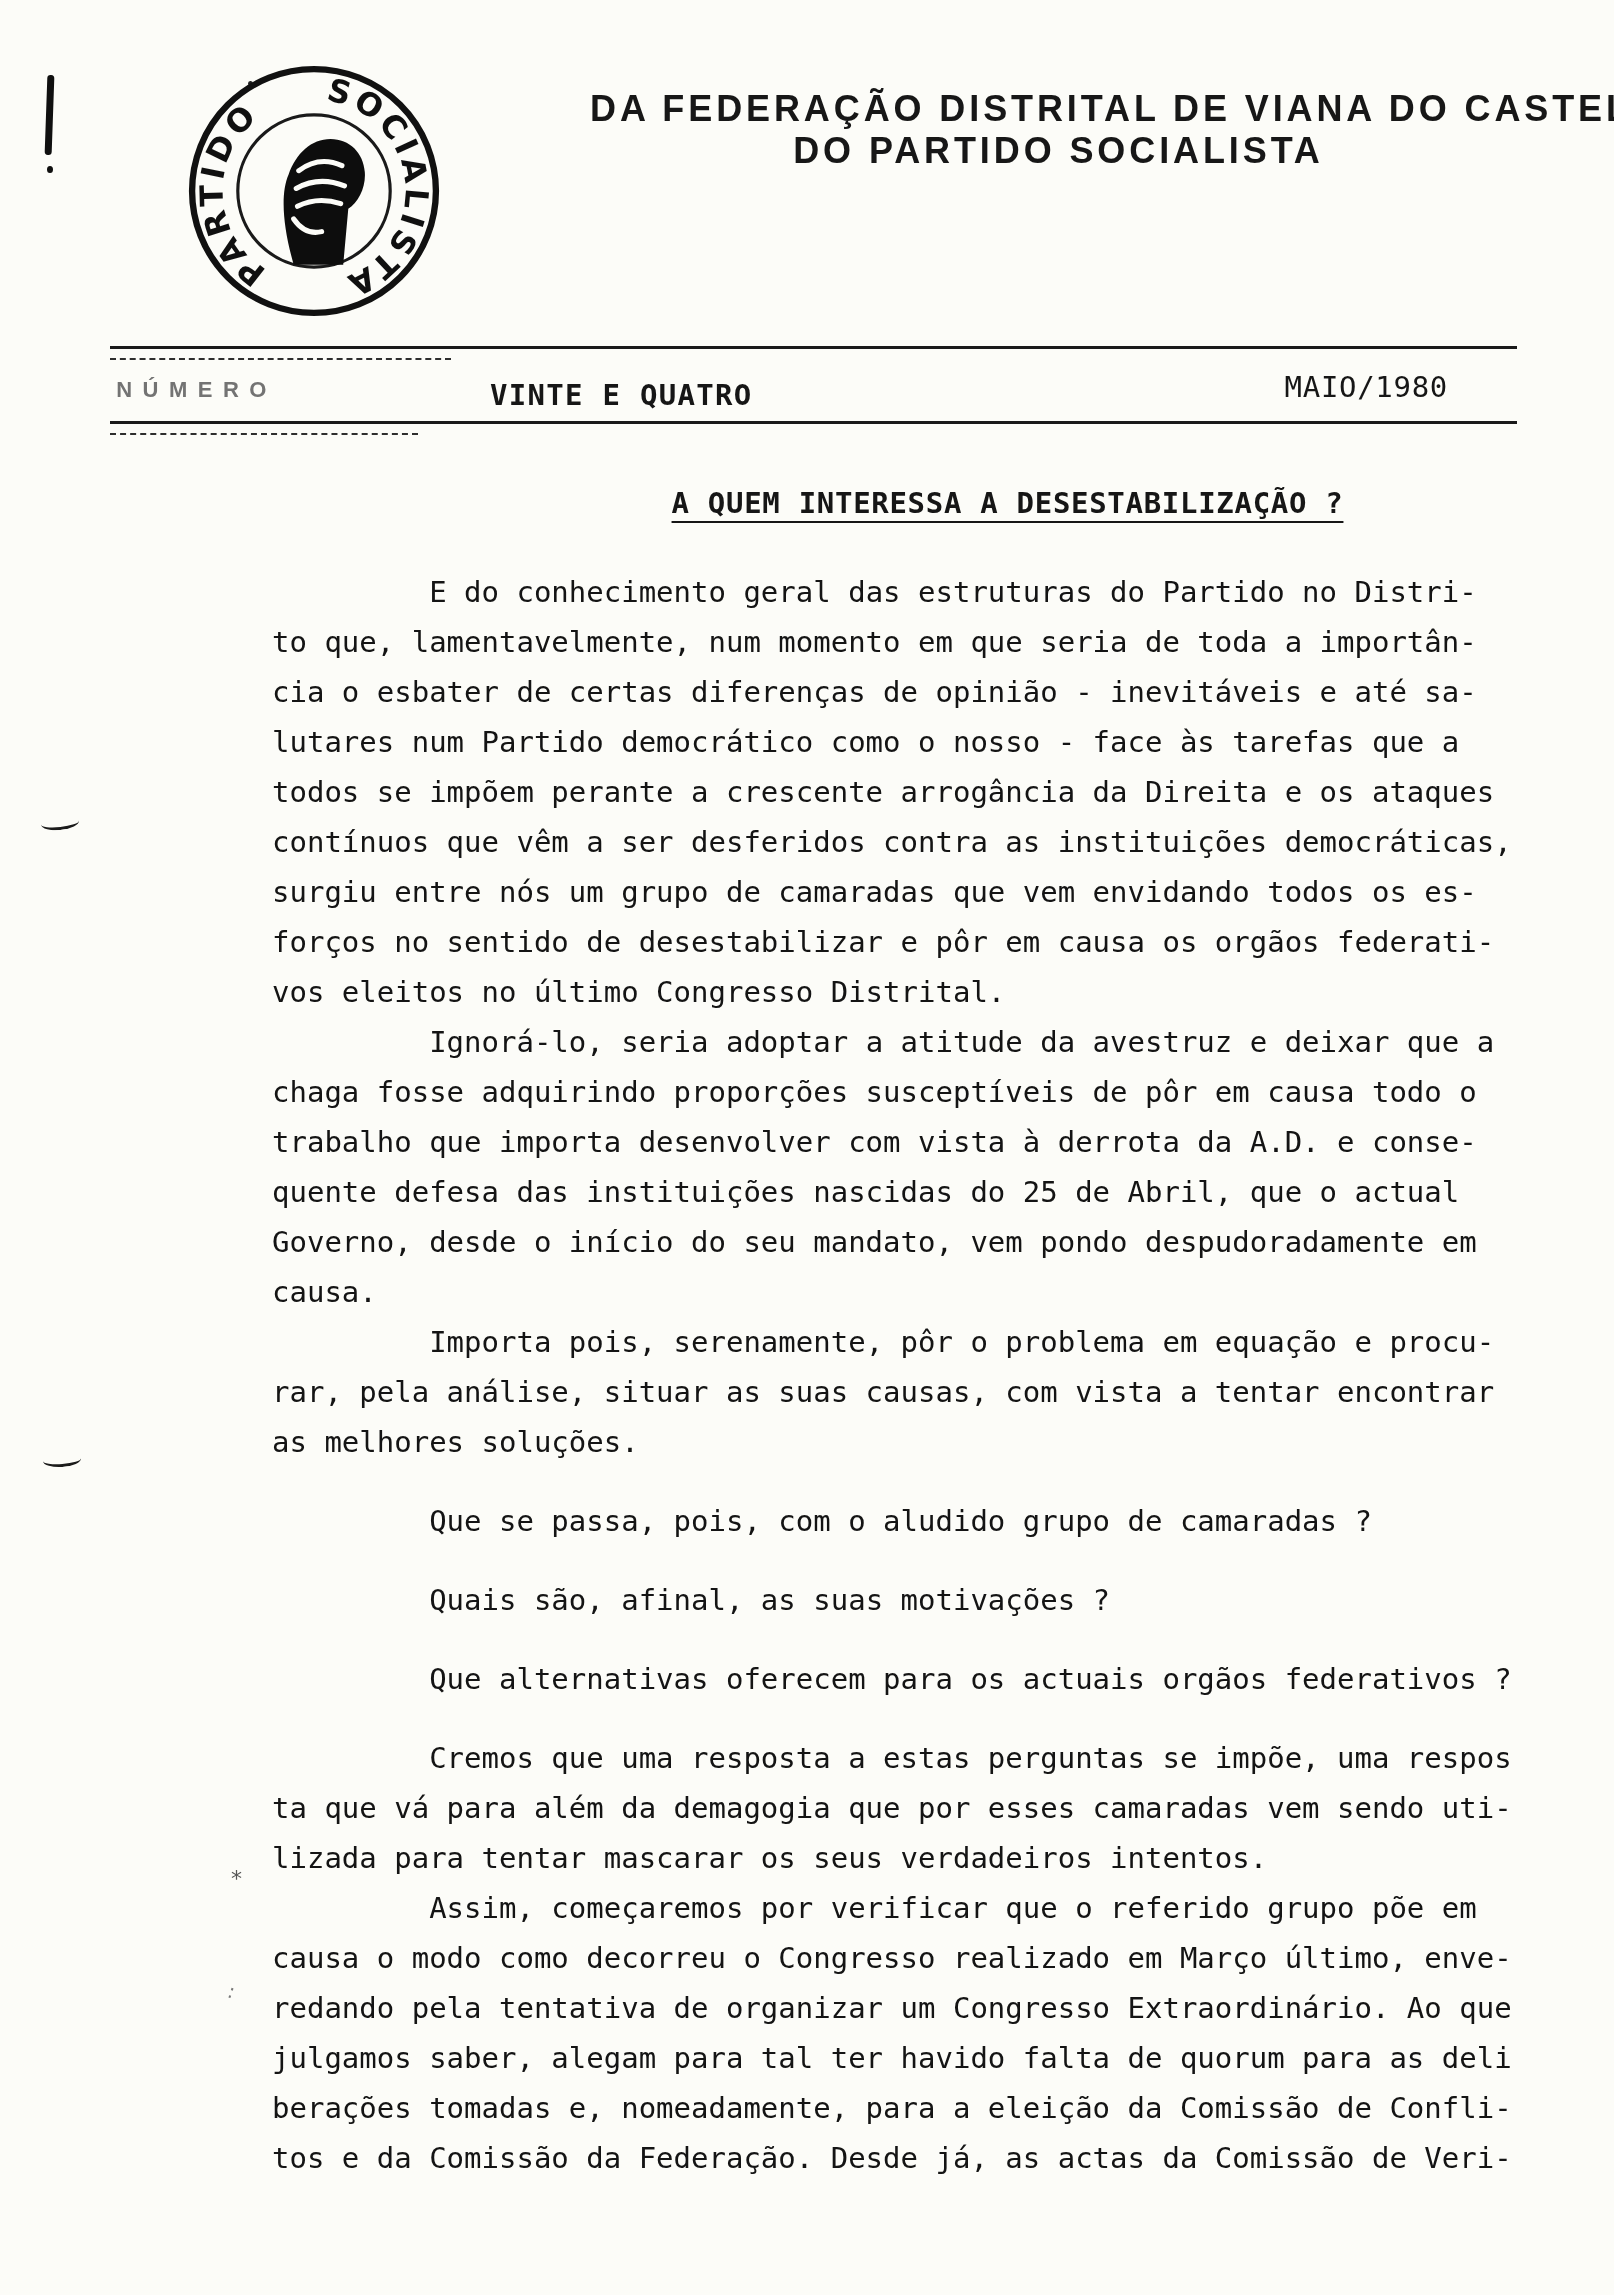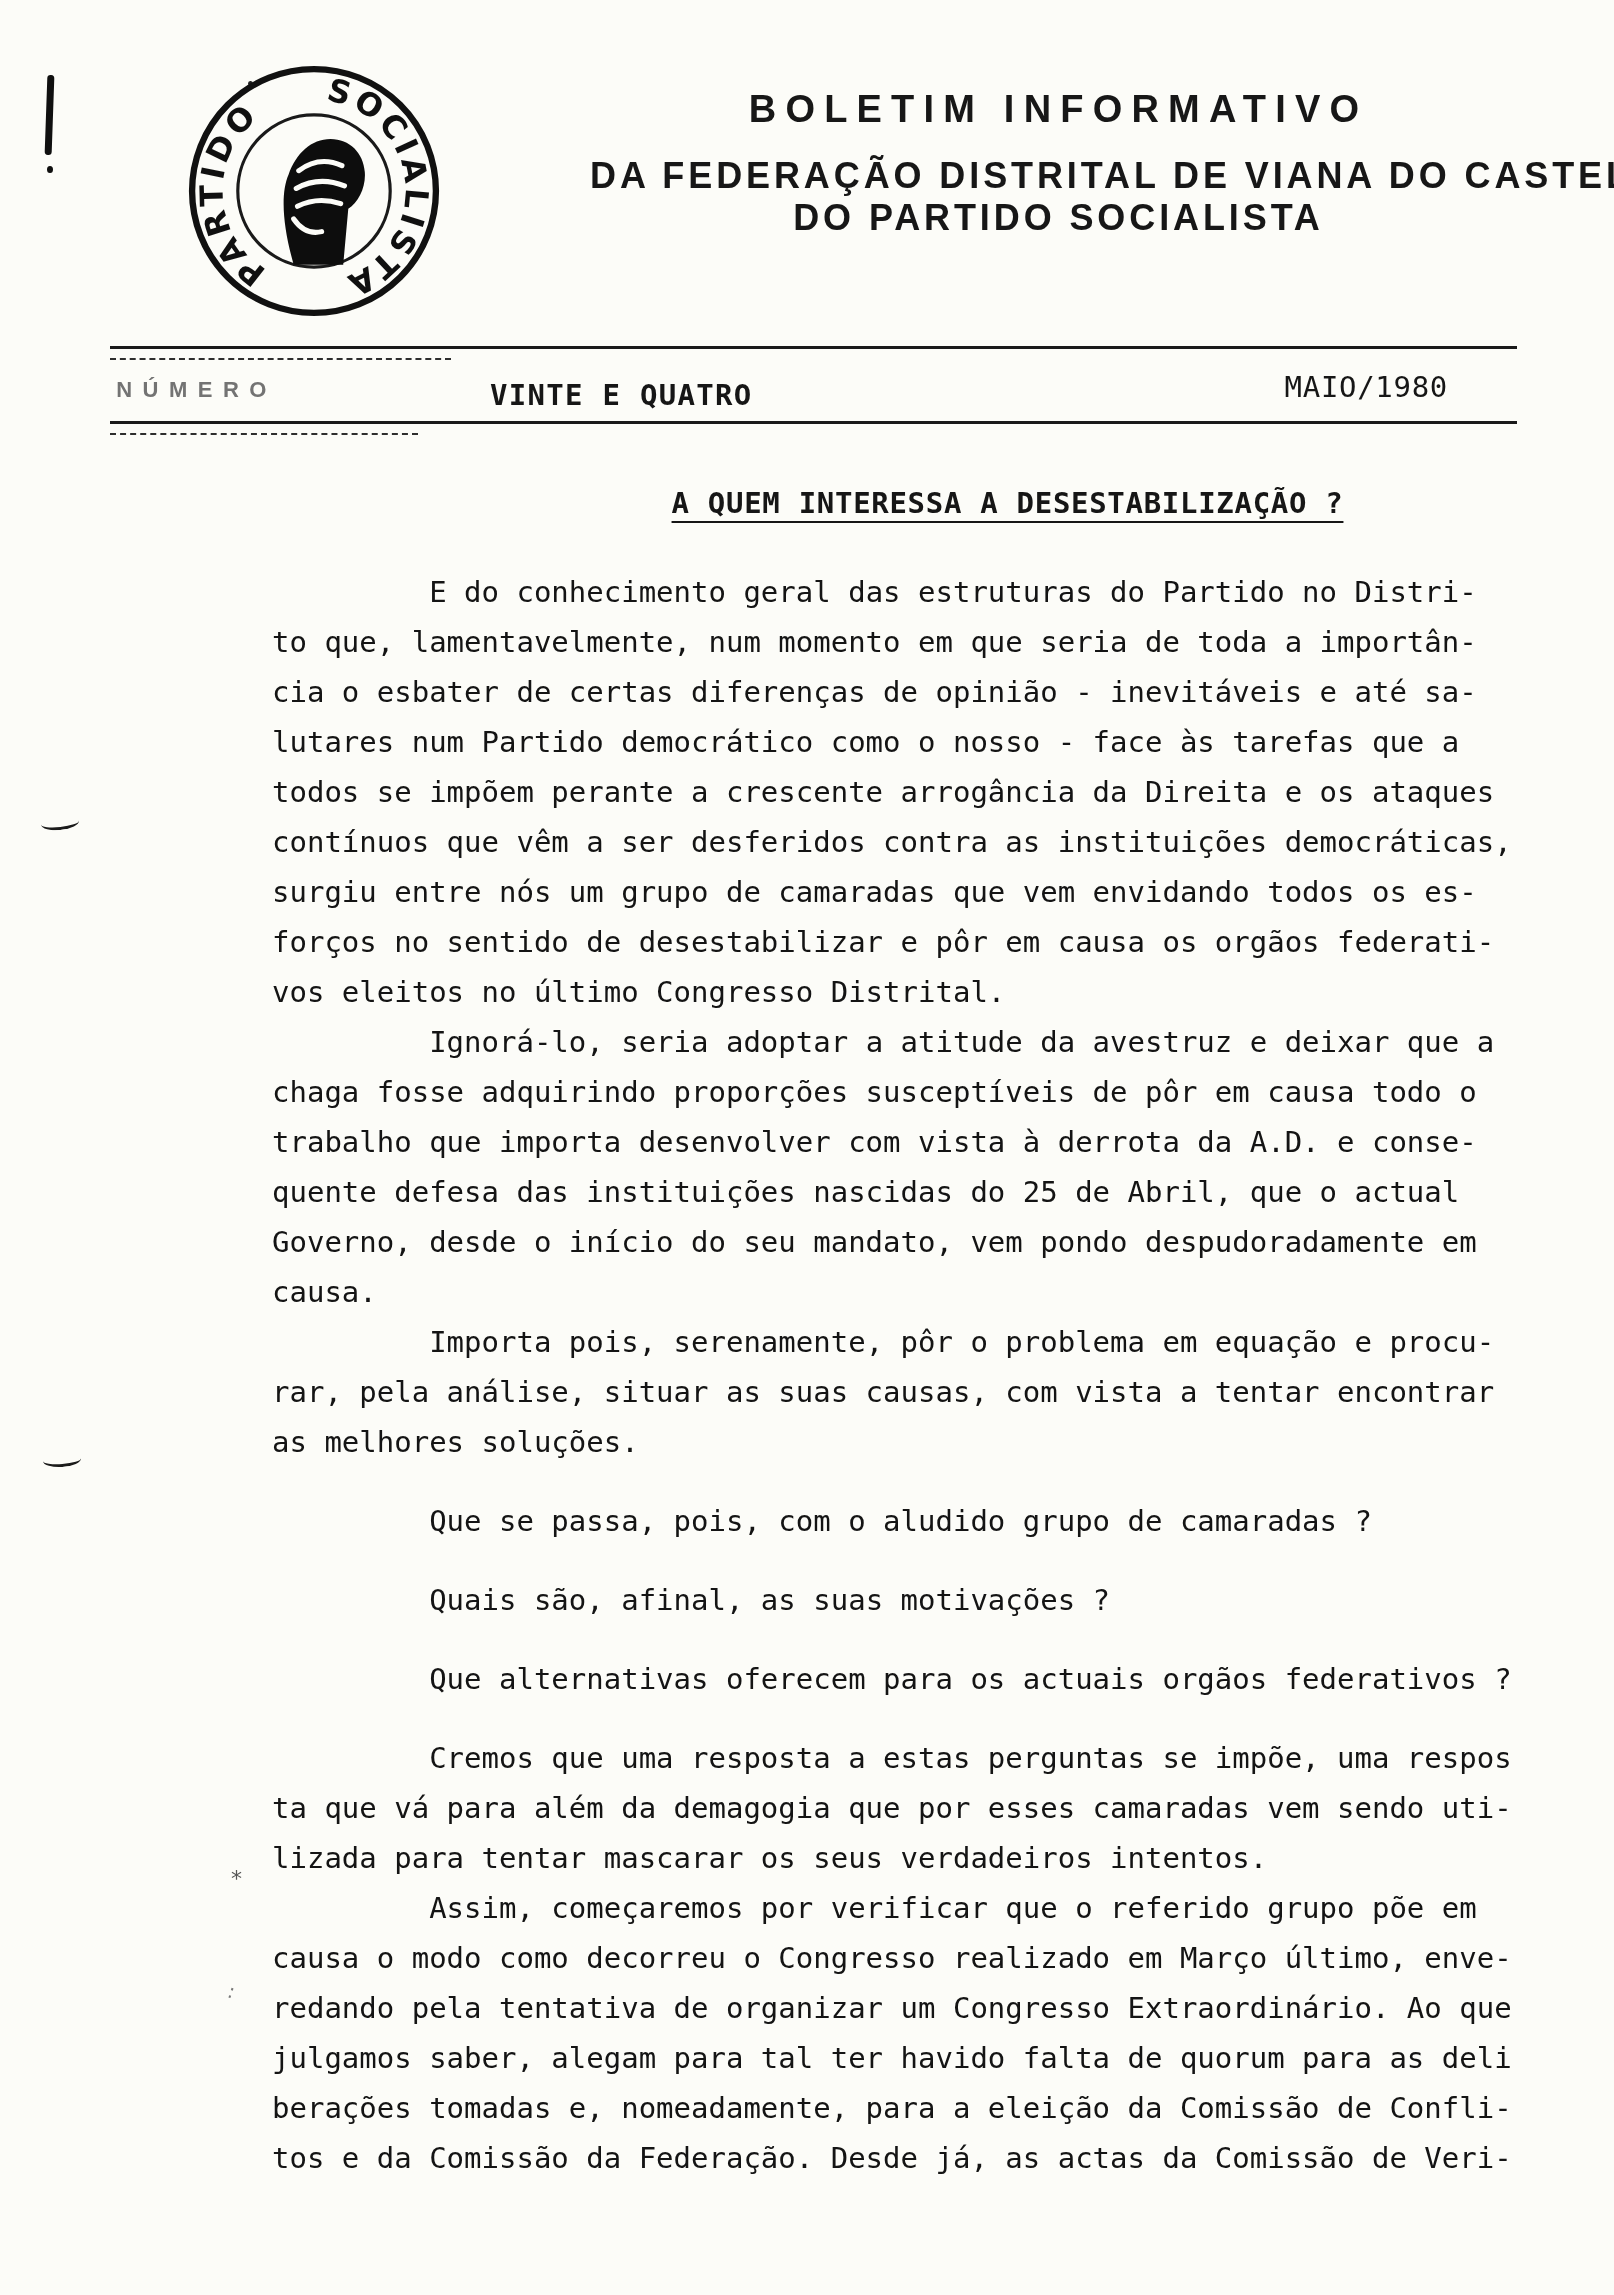--- a/index.html
+++ b/index.html
@@ -89,21 +89,20 @@
       </text>
       <g>
         <path d="M84,158 C76,130 73,103 80,87 C86,70 98,59 113,59 C128,59 139,70 140,85 C141,97 135,109 127,114 L123,158 Z" fill="#0d0d0d"></path>
         <path d="M88,84 q16,-12 34,-4 M86,98 q18,-10 38,-2 M87,112 q16,-8 34,-2" stroke="#fcfcf8" stroke-width="4" fill="none" stroke-linecap="round"></path>
         <path d="M84,122 q9,13 22,10" stroke="#fcfcf8" stroke-width="4" fill="none" stroke-linecap="round"></path>
       </g>
     </svg>
   </div>
 
   <div class="header-text">
-    <div class="bulletin-title">BOLETIM INFORMATIVO</div>
     <div class="bulletin-subtitle">DA FEDERAÇÃO DISTRITAL DE VIANA DO CASTELO</div>
     <div class="bulletin-subtitle">DO PARTIDO SOCIALISTA</div>
   </div>
 
   <div class="rule rule-top"></div>
   <div class="rule-dash dash-top"></div>
   <div class="masthead">
     <span class="m-label">NÚMERO</span>
     <span class="m-value">VINTE E QUATRO</span>
     <span class="m-date">MAIO/1980</span>

